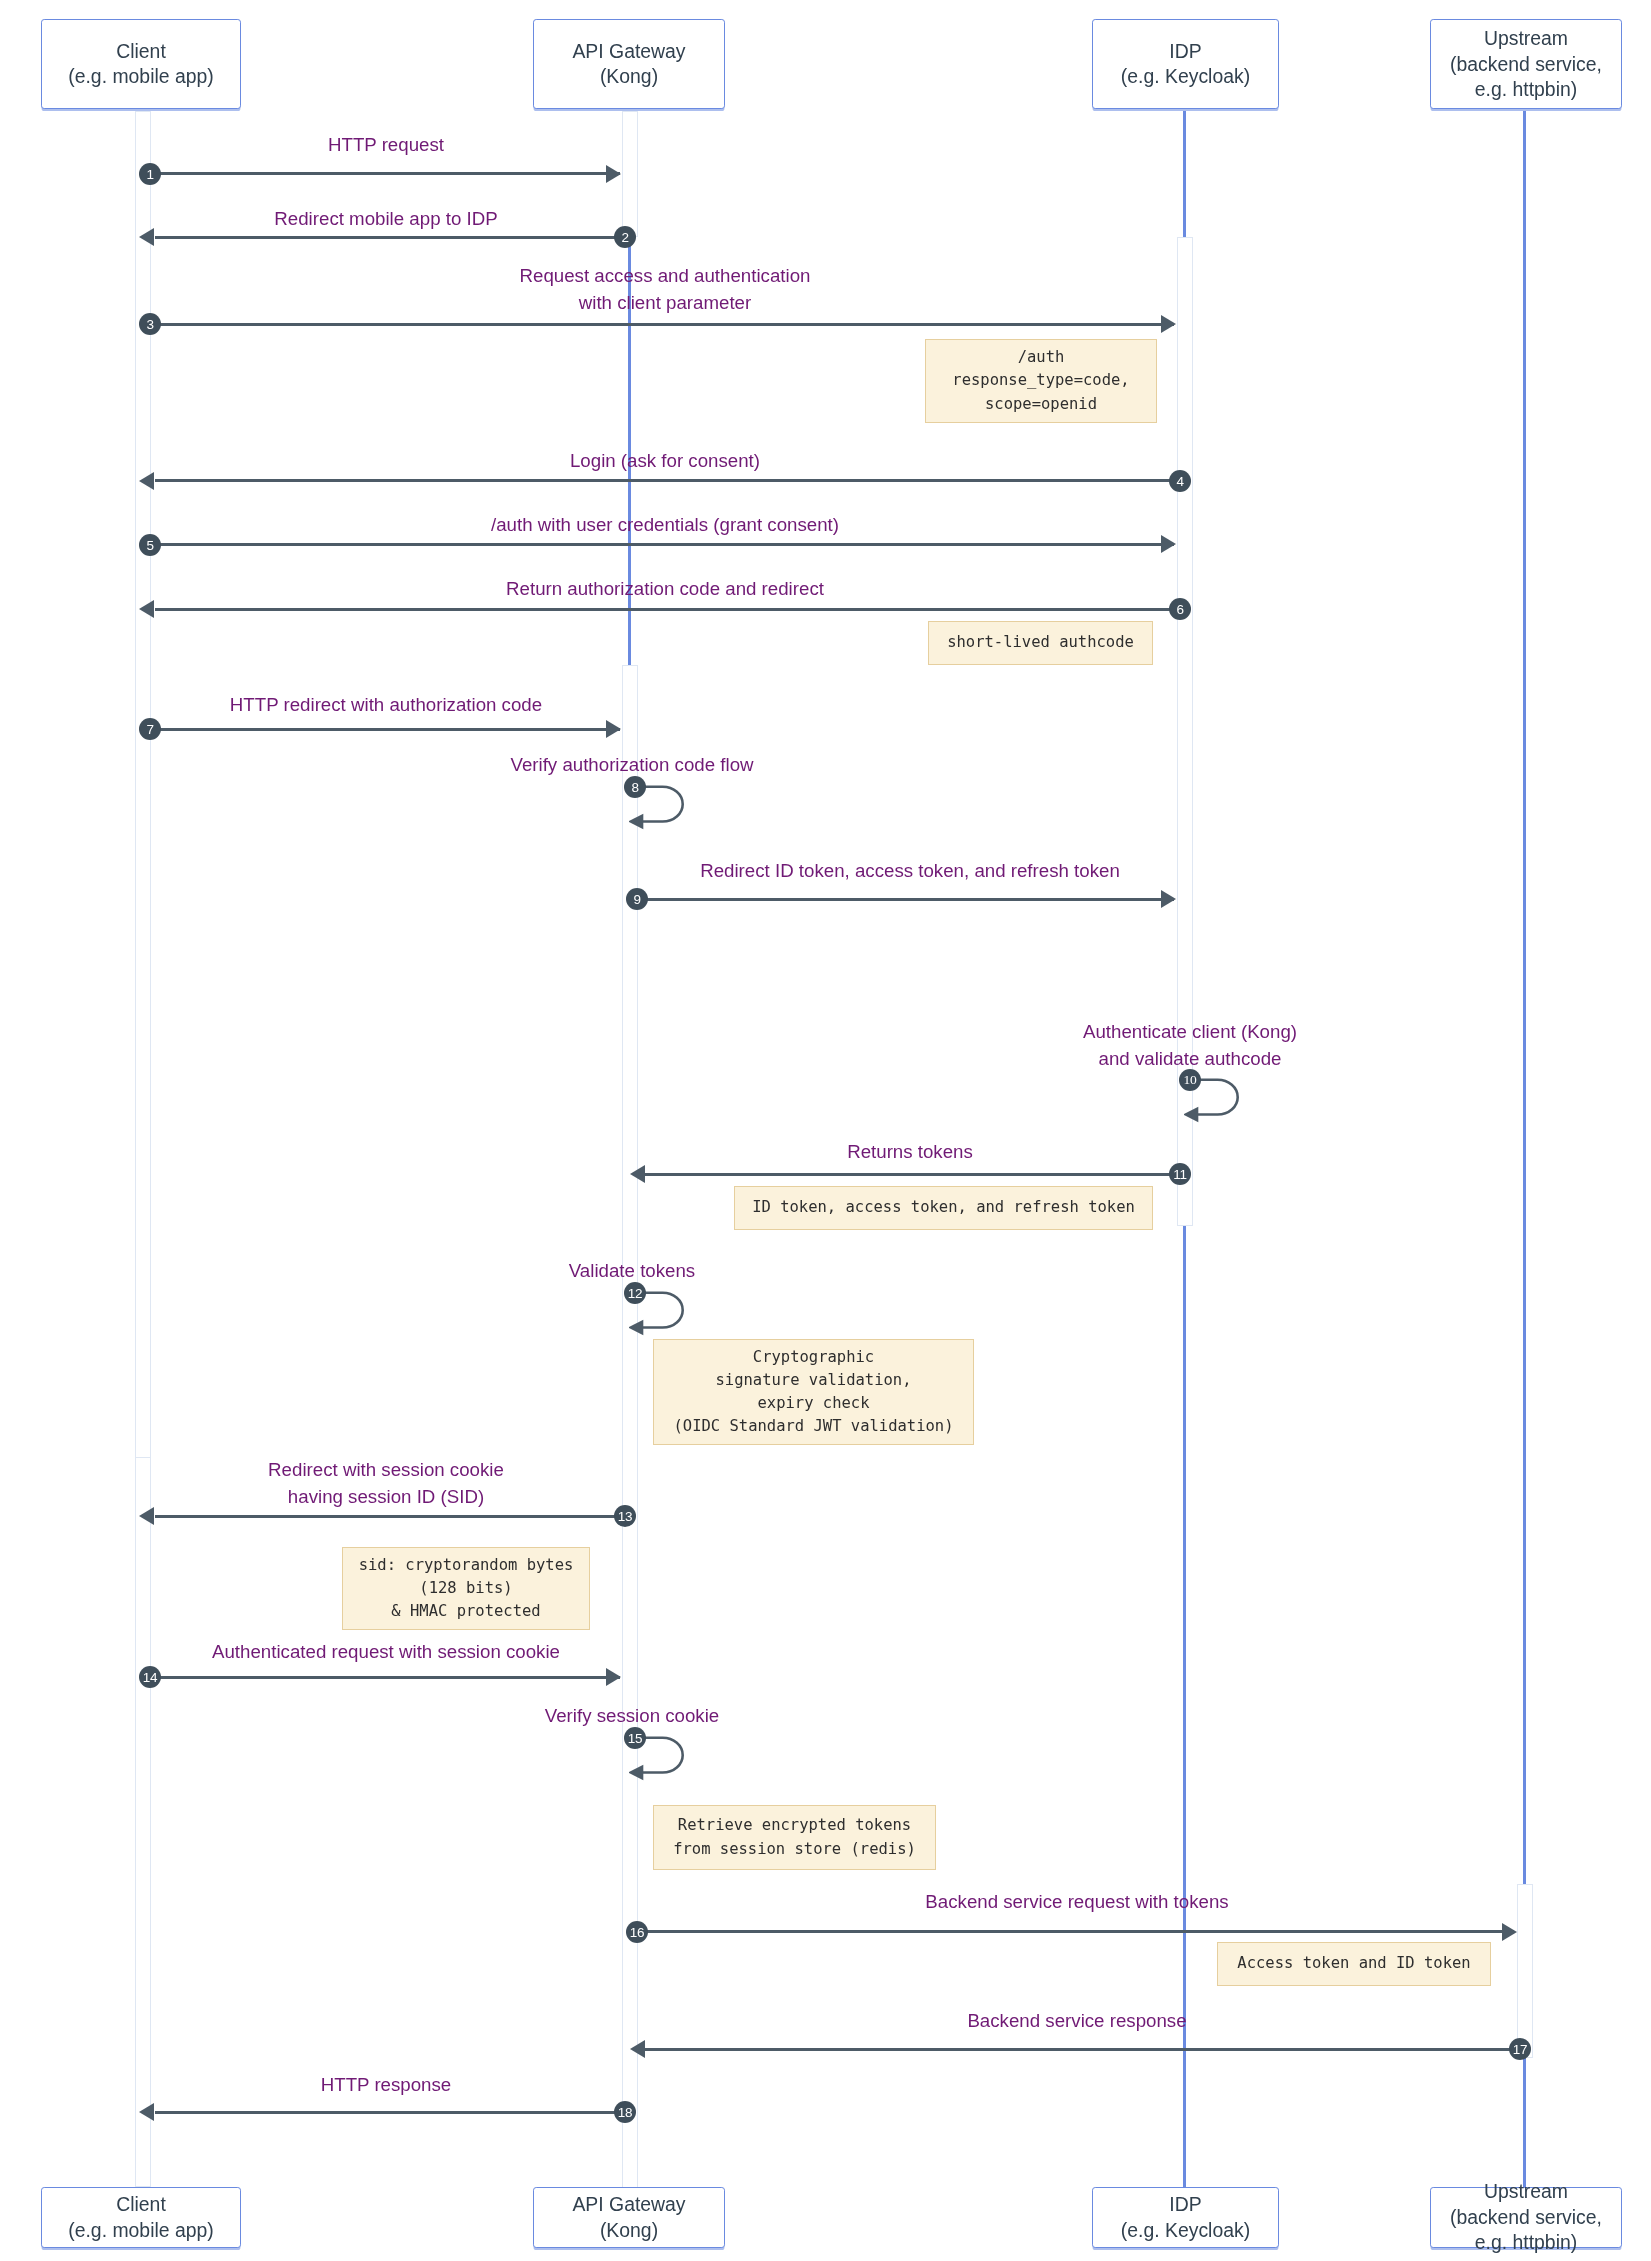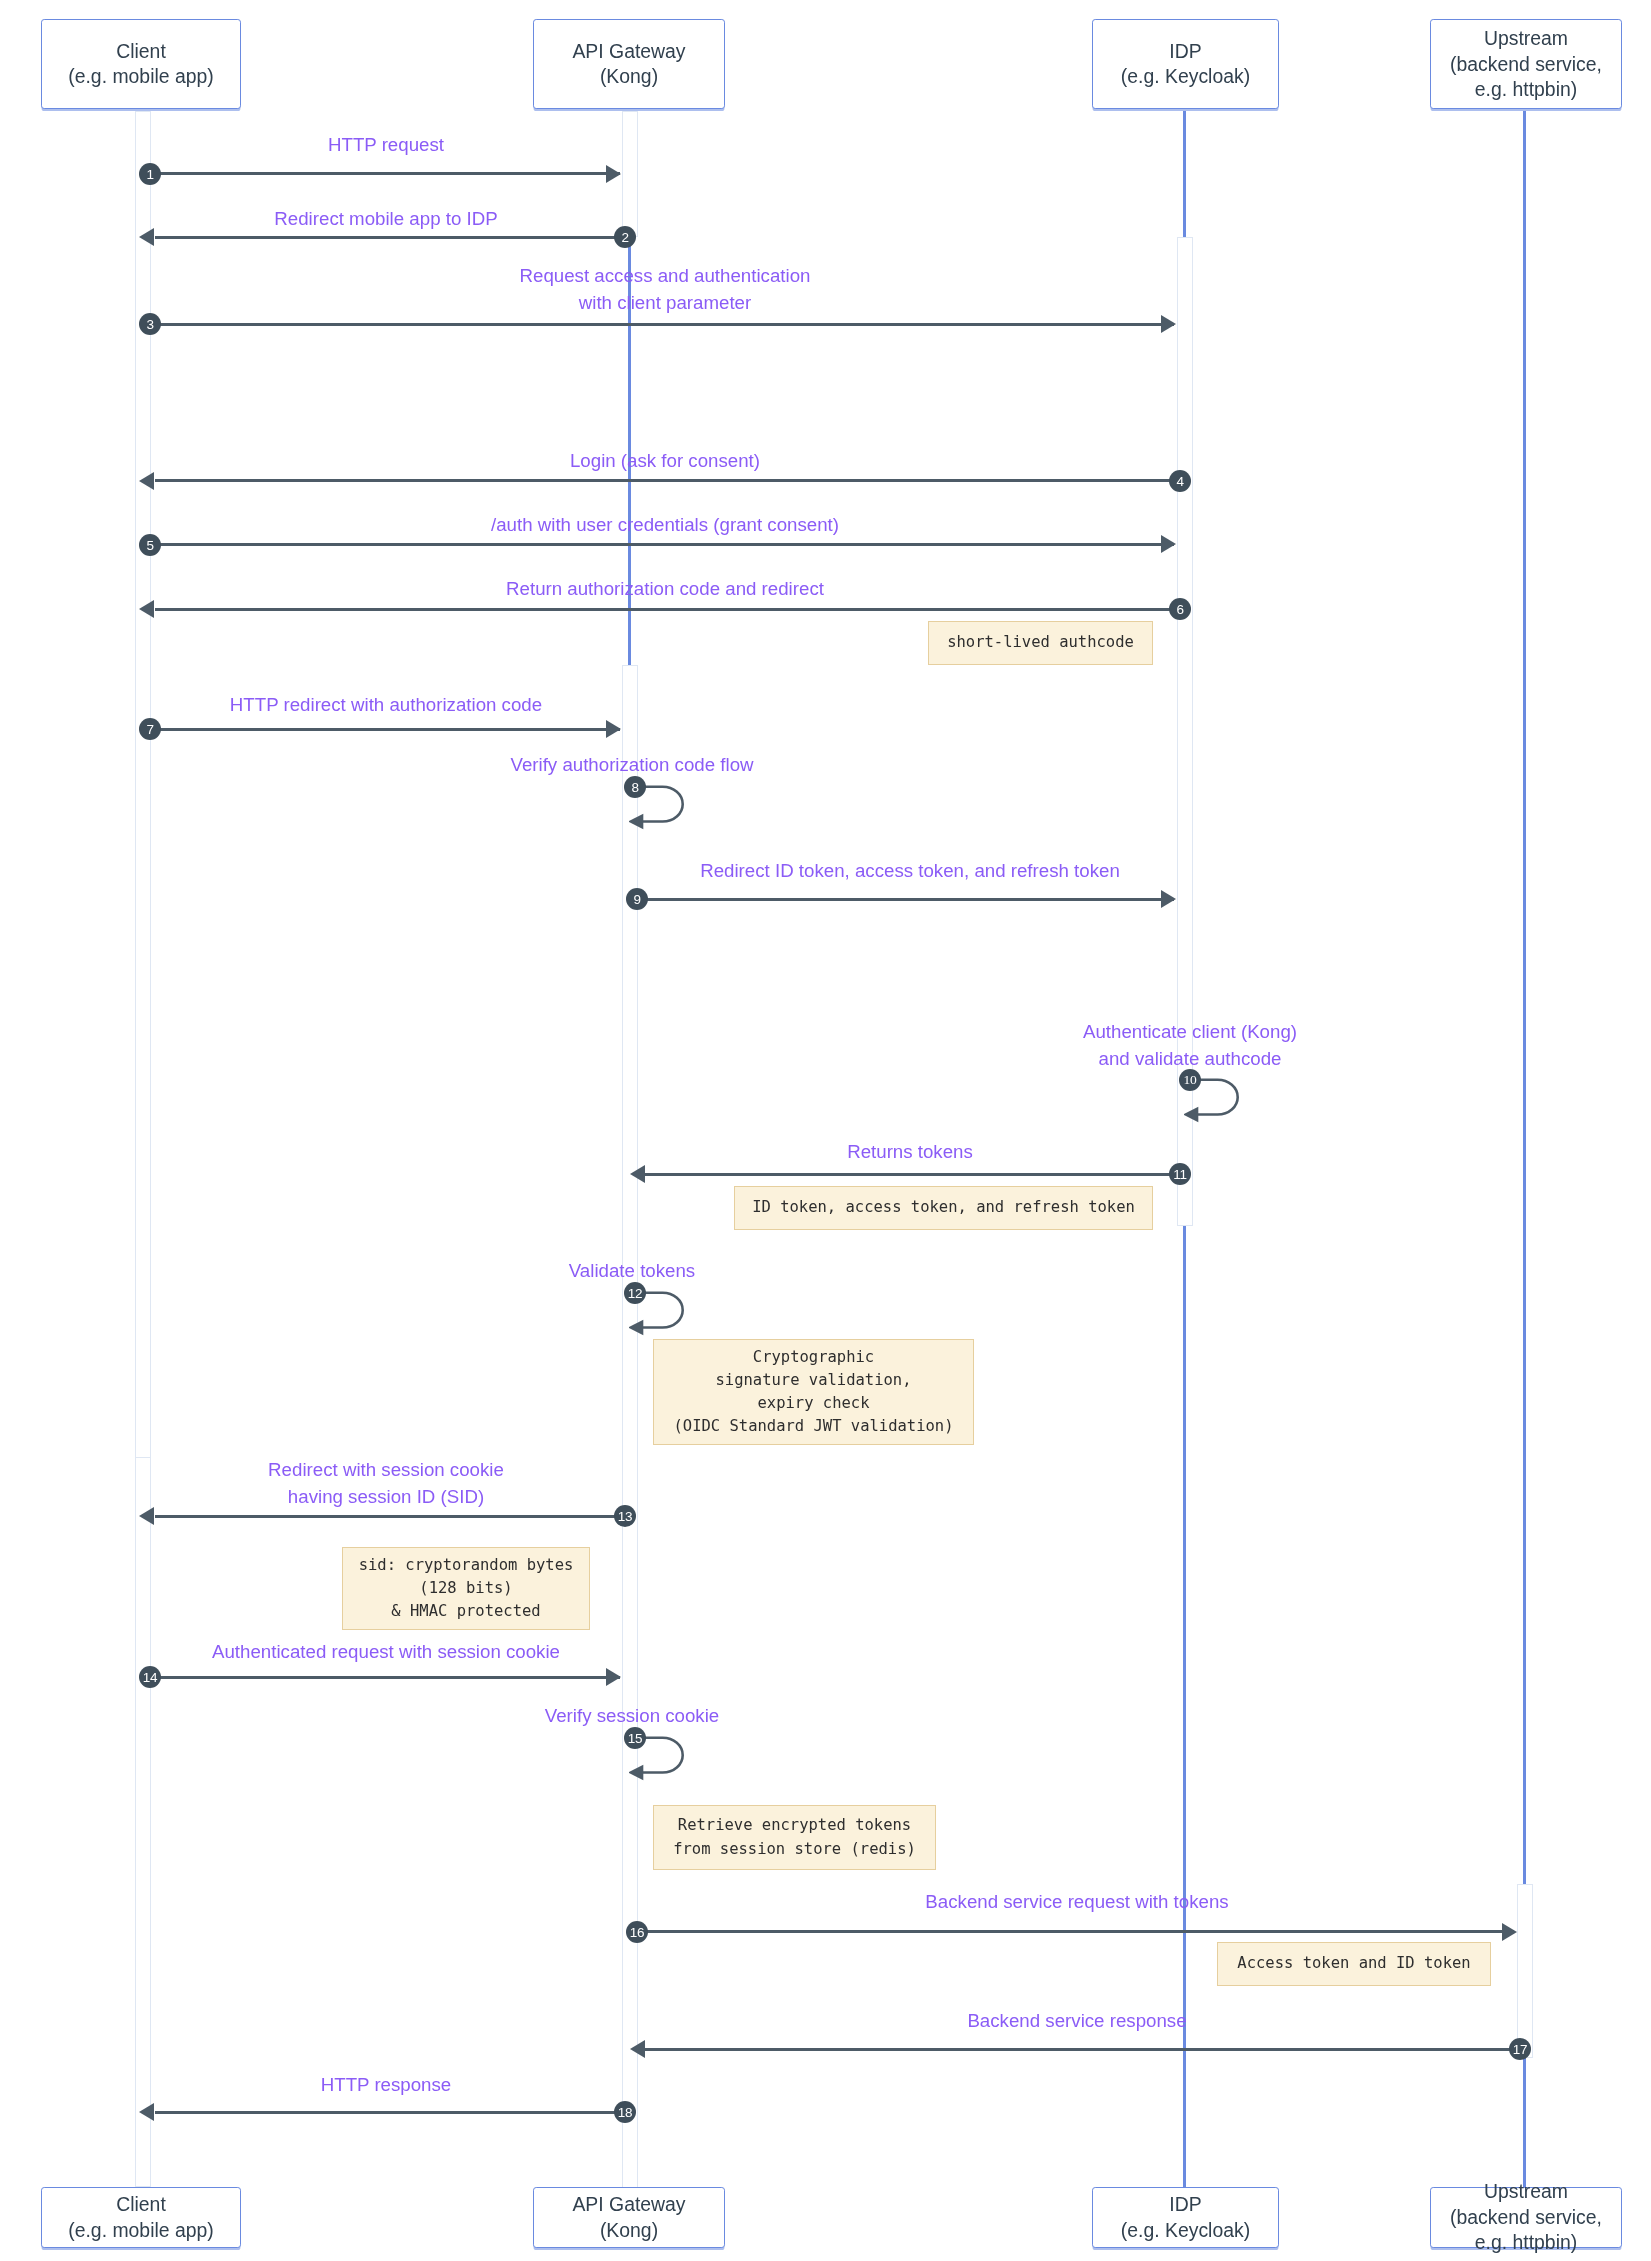--- a/index.html
+++ b/index.html
@@ -62,21 +62,21 @@
     width: 0;
     height: 0;
     border-top: 9px solid transparent;
     border-bottom: 9px solid transparent;
   }
   .arrow-head.right { border-left: 15.5px solid #4d5b67; }
   .arrow-head.left  { border-right: 15.5px solid #4d5b67; }
 
   .msg-label {
     position: absolute;
-    color: #8b5cf6;
+    color: #701a75;
     font-size: 18.7px;
     line-height: 1.42;
     text-align: center;
     font-family: "Liberation Sans", sans-serif;
     white-space: pre-line;
     transform: translateX(-50%);
   }
 
   
   .seq-badge {
@@ -170,20 +170,23 @@
   <div class="msg-line" style="left:155px; top:236px; width:465px;"></div>
   <div class="arrow-head left" style="left:139px; top:228px;"></div>
   <div class="seq-badge" style="left:625px; top:237px;">2</div>
 
   <div class="msg-label" style="left:665px; top:263px; width:581px;">Request access and authentication
 with client parameter</div>
   <div class="msg-line" style="left:150px; top:323px; width:1024px;"></div>
   <div class="arrow-head right" style="left:1161px; top:315px;"></div>
   <div class="seq-badge" style="left:150px; top:324px;">3</div>
 
+  <div class="note" style="left:925px; top:339px; width:232px; height:84px;">/auth
+response_type=code,
+scope=openid</div>
 
   <div class="msg-label" style="left:665px; top:448px; width:516px;">Login (ask for consent)</div>
   <div class="msg-line" style="left:155px; top:479px; width:1019px;"></div>
   <div class="arrow-head left" style="left:139px; top:472px;"></div>
   <div class="seq-badge" style="left:1180px; top:481px;">4</div>
 
   <div class="msg-label" style="left:665px; top:512px; width:645px;">/auth with user credentials (grant consent)</div>
   <div class="msg-line" style="left:150px; top:543px; width:1024px;"></div>
   <div class="arrow-head right" style="left:1161px; top:535px;"></div>
   <div class="seq-badge" style="left:150px; top:545px;">5</div>

